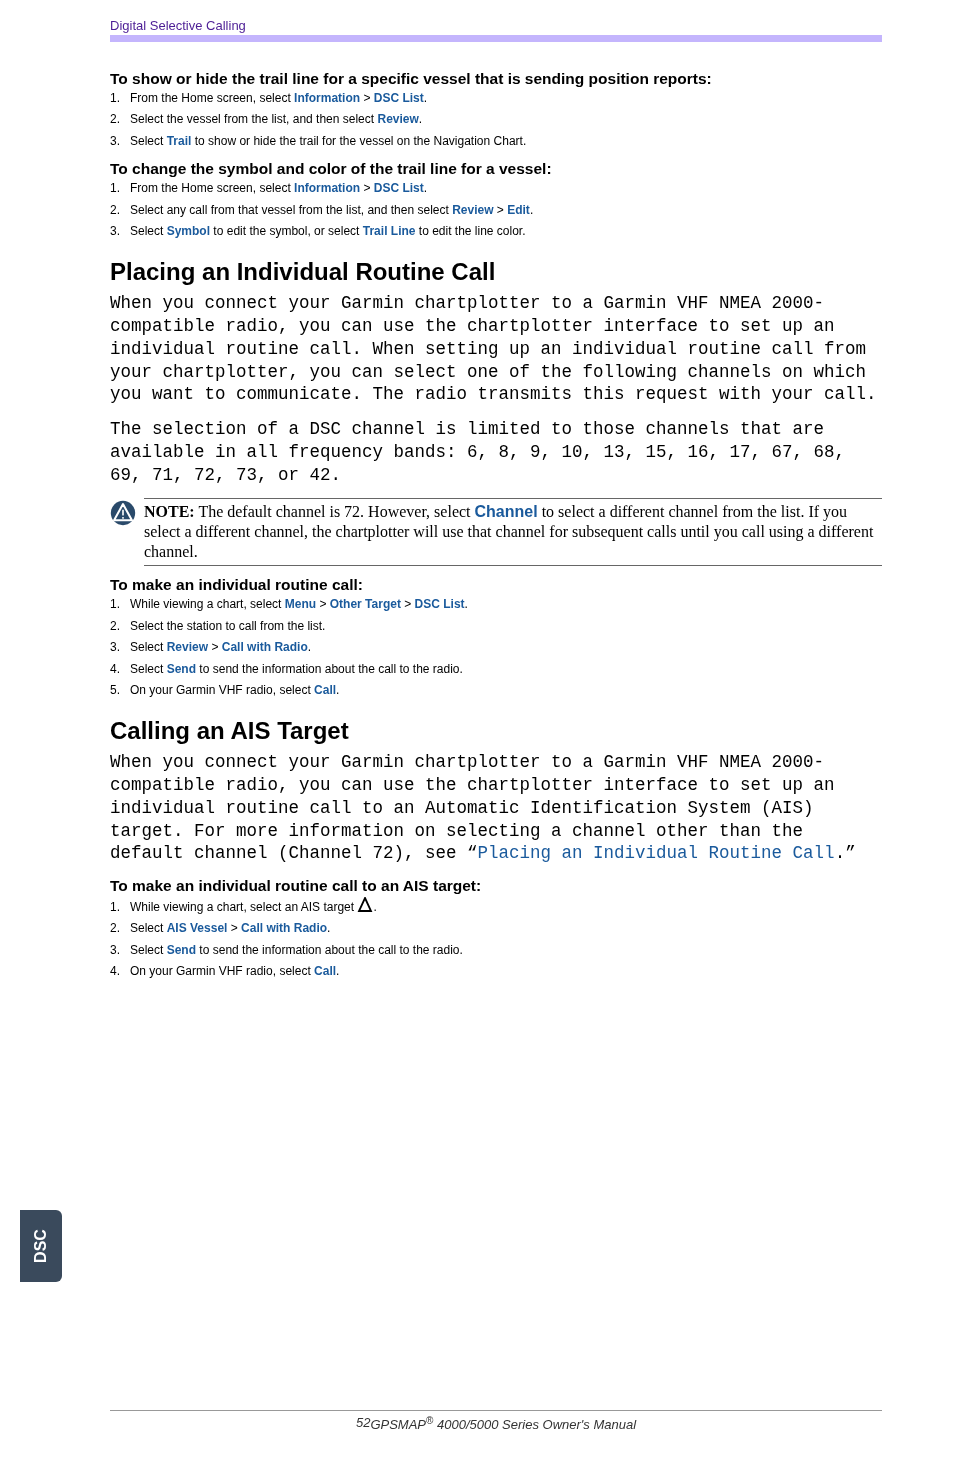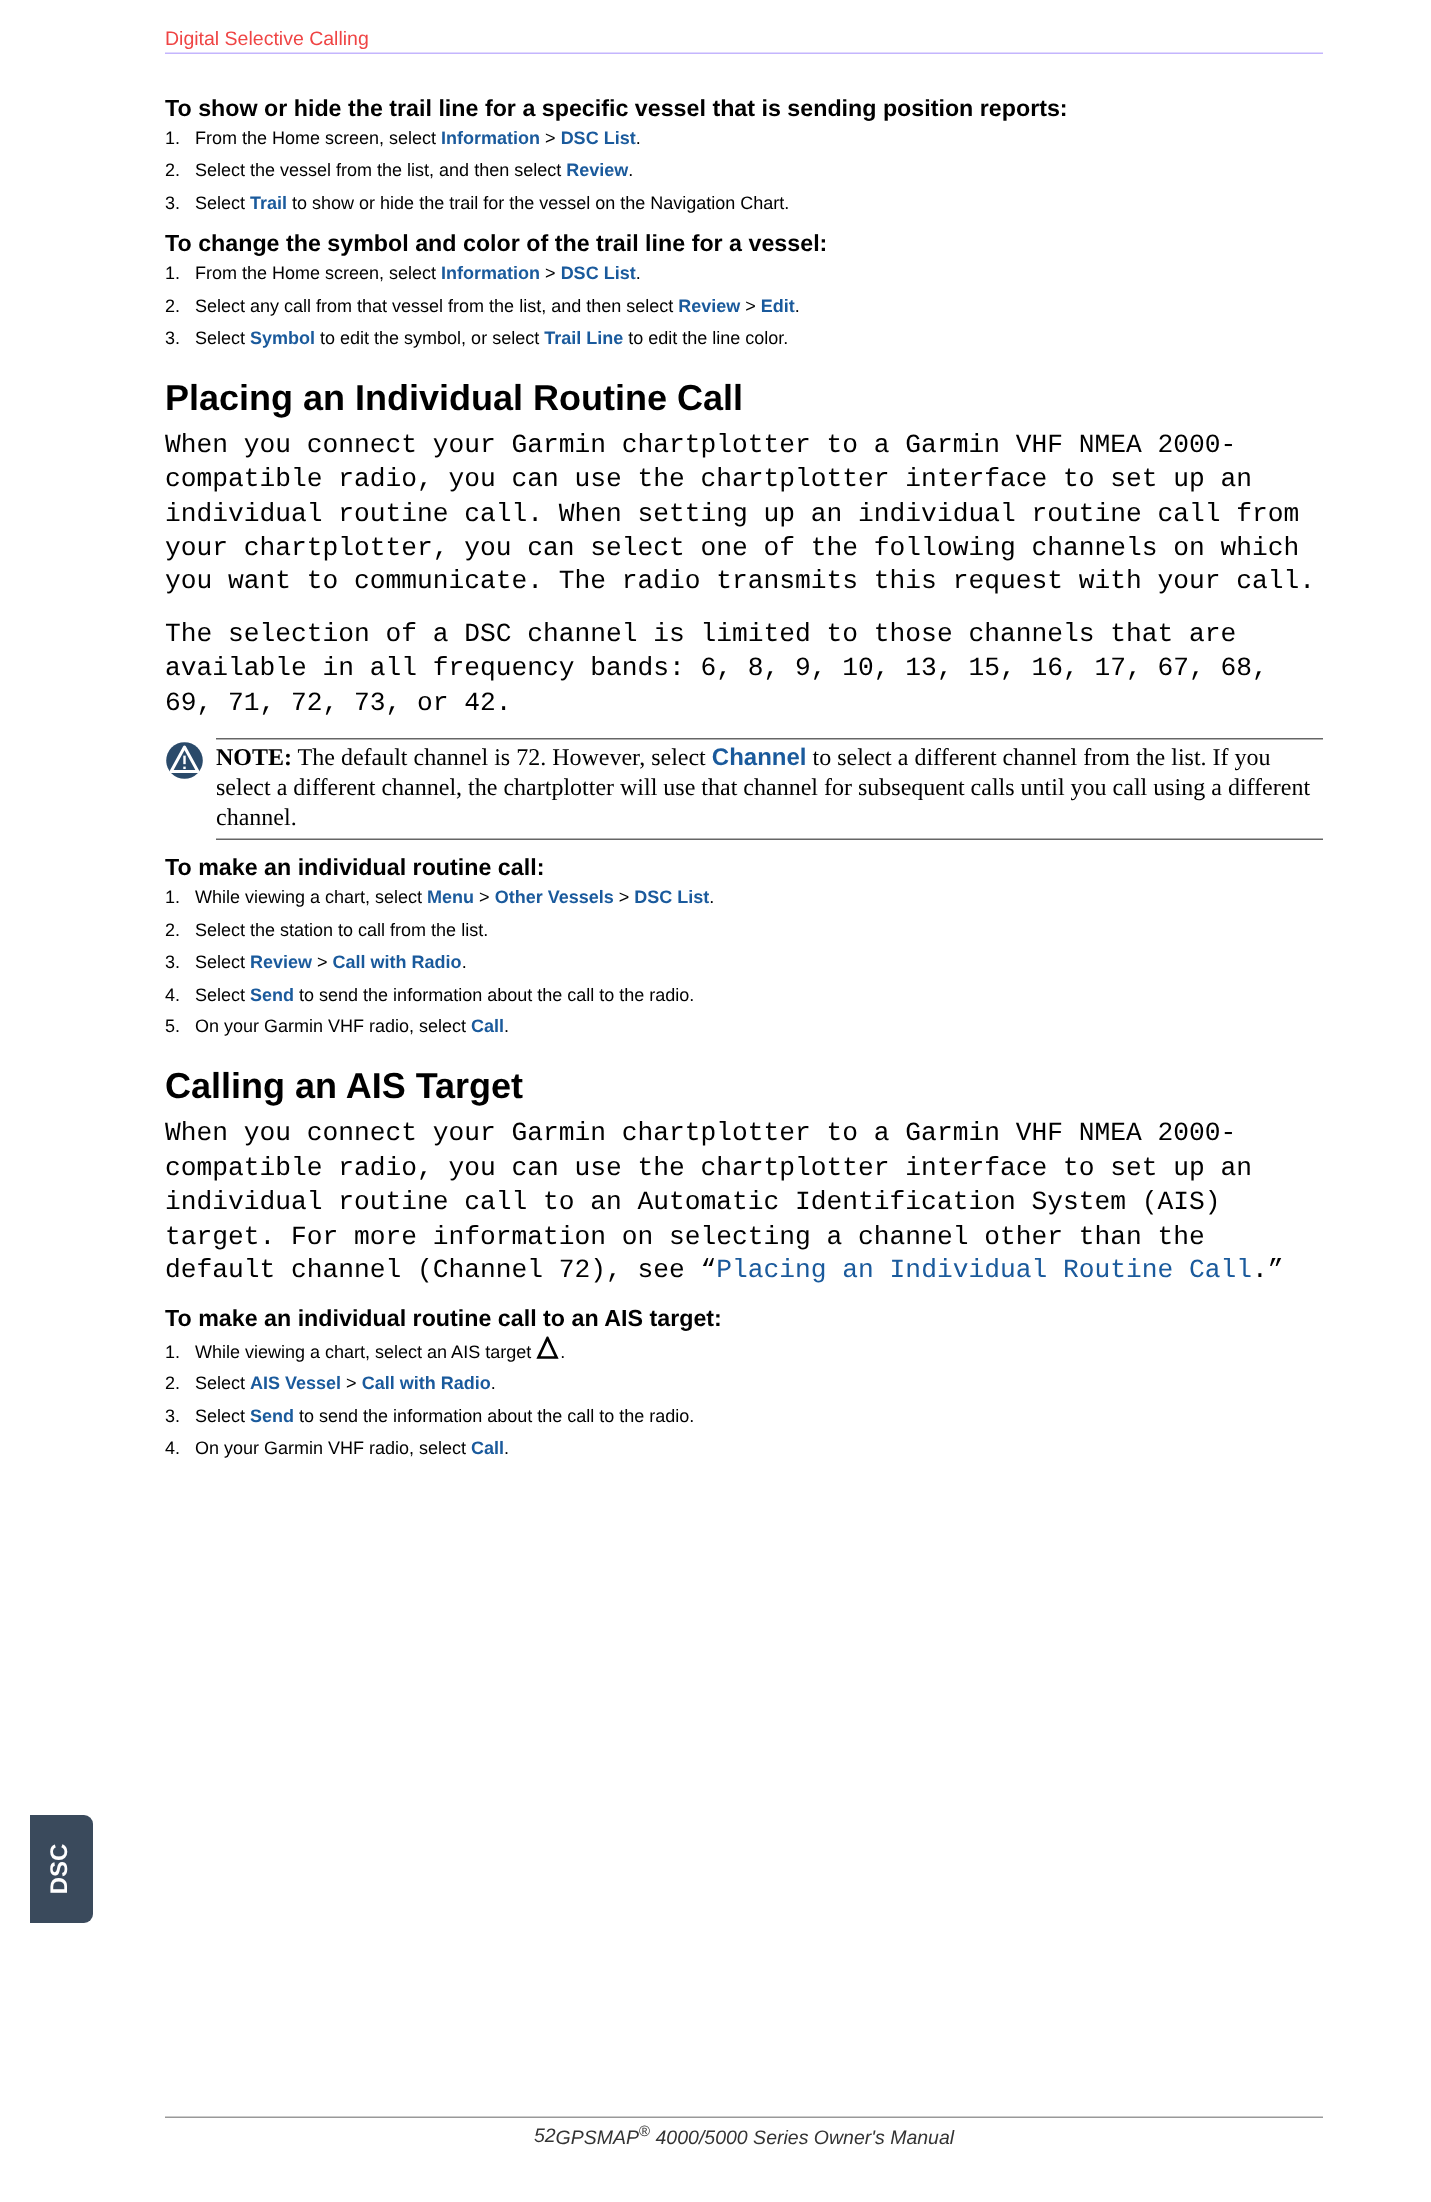--- a/index.html
+++ b/index.html
@@ -11,24 +11,24 @@
     position: relative;
     color: #000;
   }
   .page {
     padding: 0 72px 0 110px;
     position: relative;
     height: 100%;
   }
   .running-head {
     font-size: 13px;
-    color: #ef4444;
+    color: #4c1d95;
     padding-top: 18px;
     padding-bottom: 2px;
-    border-bottom: 1px solid #c4b5fd;
+    border-bottom: 7px solid #c4b5fd;
     margin-bottom: 28px;
   }
   .bold-head {
     font-weight: bold;
     font-size: 15.5px;
     margin-top: 6px;
     margin-bottom: 2px;
   }
   ol.instr {
     list-style: none;
@@ -147,21 +147,21 @@
       <rect x="15" y="12" width="2" height="7" fill="#fff"></rect>
       <rect x="15" y="21" width="2" height="2" fill="#fff"></rect>
     </svg>
     <div class="note-body">
       <span class="note-label">NOTE:</span><span> The default channel is 72. However, select </span><span class="ui" style="font-family:Liberation Sans, sans-serif;font-size:16px;">Channel</span><span> to select a different channel from the list. If you select a different channel, the chartplotter will use that channel for subsequent calls until you call using a different channel.</span>
     </div>
   </div>
 
   <div class="bold-head">To make an individual routine call:</div>
   <ol class="instr">
-    <li><span class="num">1.</span><span>While viewing a chart, select </span><span class="ui">Menu</span><span> &gt; </span><span class="ui">Other Vessels</span><span> &gt; </span><span class="ui">DSC List</span><span>.</span></li>
+    <li><span class="num">1.</span><span>While viewing a chart, select </span><span class="ui">Menu</span><span> &gt; </span><span class="ui">Other Target</span><span> &gt; </span><span class="ui">DSC List</span><span>.</span></li>
     <li><span class="num">2.</span><span>Select the station to call from the list.</span></li>
     <li><span class="num">3.</span><span>Select </span><span class="ui">Review</span><span> &gt; </span><span class="ui">Call with Radio</span><span>.</span></li>
     <li><span class="num">4.</span><span>Select </span><span class="ui">Send</span><span> to send the information about the call to the radio.</span></li>
     <li><span class="num">5.</span><span>On your Garmin VHF radio, select </span><span class="ui">Call</span><span>.</span></li>
   </ol>
 
   <h2 class="section">Calling an AIS Target</h2>
   <p class="serif">
     <span>When you connect your Garmin chartplotter to a Garmin VHF NMEA 2000-compatible radio, you can use the chartplotter interface to set up an individual routine call to an Automatic Identification System (AIS) target. For more information on selecting a channel other than the default channel (Channel 72), see “</span><span class="link">Placing an Individual Routine Call</span><span>.”</span>
   </p>

